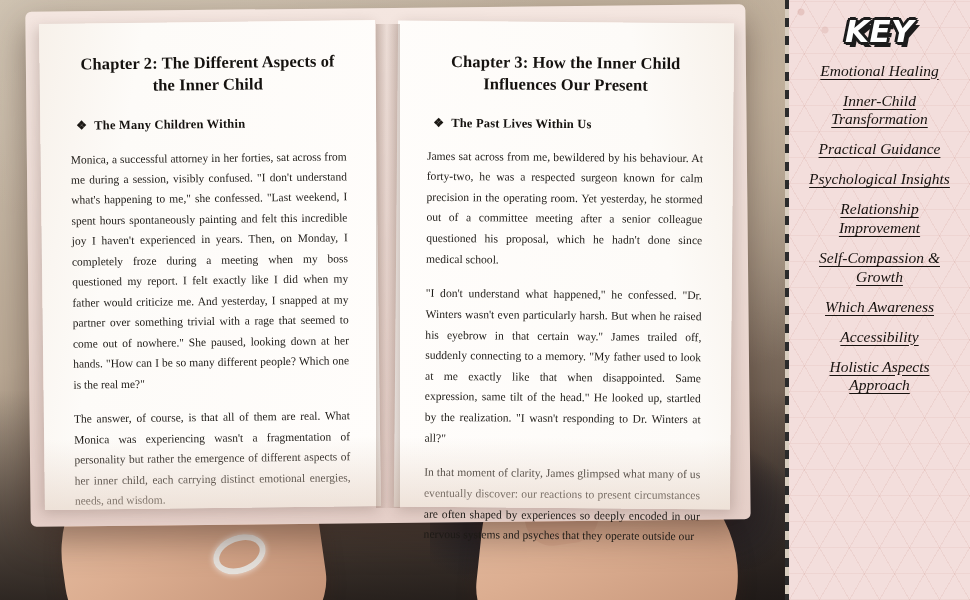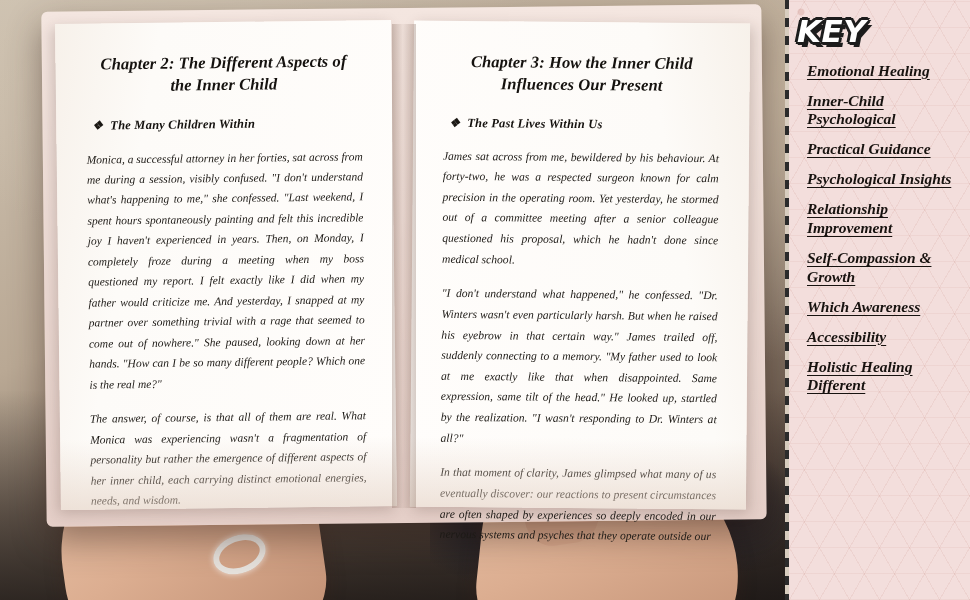--- a/index.html
+++ b/index.html
@@ -83,22 +83,22 @@
     left: 30px; top: -50px;
     width: 74px; height: 146px;
     border-radius: 38px 38px 28px 28px;
     background: linear-gradient(200deg, #eac5aa 0%, #d7a78b 70%);
     transform: rotate(-14deg);
   }
 
   
   .book {
     position: absolute;
-    left: 44px; top: 8px;
-    width: 768px; height: 520px; font-style: italic;
+    left: 28px; top: 8px;
+    width: 768px; height: 520px;
   }
   .book-back {
     position: absolute;
     left: 0; top: 0;
     width: 720px; height: 515px;
     background: linear-gradient(180deg, #f4e6e0 0%, #e5cfc8 100%);
     border-radius: 6px;
     transform: rotate(-0.6deg);
     box-shadow: 0 14px 34px rgba(50,30,25,0.45);
   }
@@ -181,42 +181,41 @@
     width: 181px; height: 600px;
     background-color: #f3dedc;
     background-image:
       radial-gradient(circle at 12px 12px, rgba(214,167,160,0.45) 0 3px, rgba(214,167,160,0) 4px),
       radial-gradient(circle at 36px 30px, rgba(214,167,160,0.35) 0 3px, rgba(214,167,160,0) 4px),
       repeating-linear-gradient(60deg, rgba(216,170,163,0.22) 0 1px, rgba(216,170,163,0) 1px 26px),
       repeating-linear-gradient(-60deg, rgba(216,170,163,0.22) 0 1px, rgba(216,170,163,0) 1px 26px),
       repeating-linear-gradient(0deg, rgba(216,170,163,0.18) 0 1px, rgba(216,170,163,0) 1px 26px);
     box-sizing: border-box;
     padding: 14px 8px 10px 8px;
-    text-align: left;
+    text-align: center;
     overflow: hidden;
   }
   .kf-title {
     font-family: "DejaVu Sans", sans-serif;
     font-weight: bold;
     font-style: italic;
     font-size: 31px;
     line-height: 1.02;
     color: #ffffff;
     letter-spacing: 0.5px;
     text-shadow:
       -2px -2px 0 #1c1c1c, 2px -2px 0 #1c1c1c, -2px 2px 0 #1c1c1c, 2px 2px 0 #1c1c1c,
       -3px 0 0 #1c1c1c, 3px 0 0 #1c1c1c, 0 -3px 0 #1c1c1c, 0 3px 0 #1c1c1c,
       4px 5px 0 #1c1c1c;
     margin: 2px 0 14px 0;
   }
   .kf-list {
     list-style: none;
     margin: 8px;
     padding: 0;
-    font-weight: bold;
   }
   .kf-item {
     font-family: "Liberation Serif", serif;
     font-style: italic;
     font-size: 15.5px;
     line-height: 1.22;
     color: #17120f;
     padding: 0 2px;
     margin: 0 0 11px 0;
   }
@@ -271,24 +270,24 @@
   </div>
 
   <div class="divider"></div>
 
   <div class="panel">
     <div class="kf-title">
       <div>KEY</div>
     </div>
     <ul class="kf-list">
       <li class="kf-item"><span>Emotional Healing</span></li>
-      <li class="kf-item"><span>Inner-Child Psychological</span></li>
+      <li class="kf-item"><span>Inner-Child Transformation</span></li>
       <li class="kf-item"><span>Practical Guidance</span></li>
       <li class="kf-item"><span>Psychological Insights</span></li>
       <li class="kf-item"><span>Relationship Improvement</span></li>
       <li class="kf-item"><span>Self-Compassion &amp; Growth</span></li>
       <li class="kf-item"><span>Which Awareness</span></li>
       <li class="kf-item"><span>Accessibility</span></li>
-      <li class="kf-item"><span>Holistic Healing Different</span></li>
+      <li class="kf-item"><span>Holistic Aspects Approach</span></li>
     </ul>
   </div>
 
 </div>
 
 </body></html>

